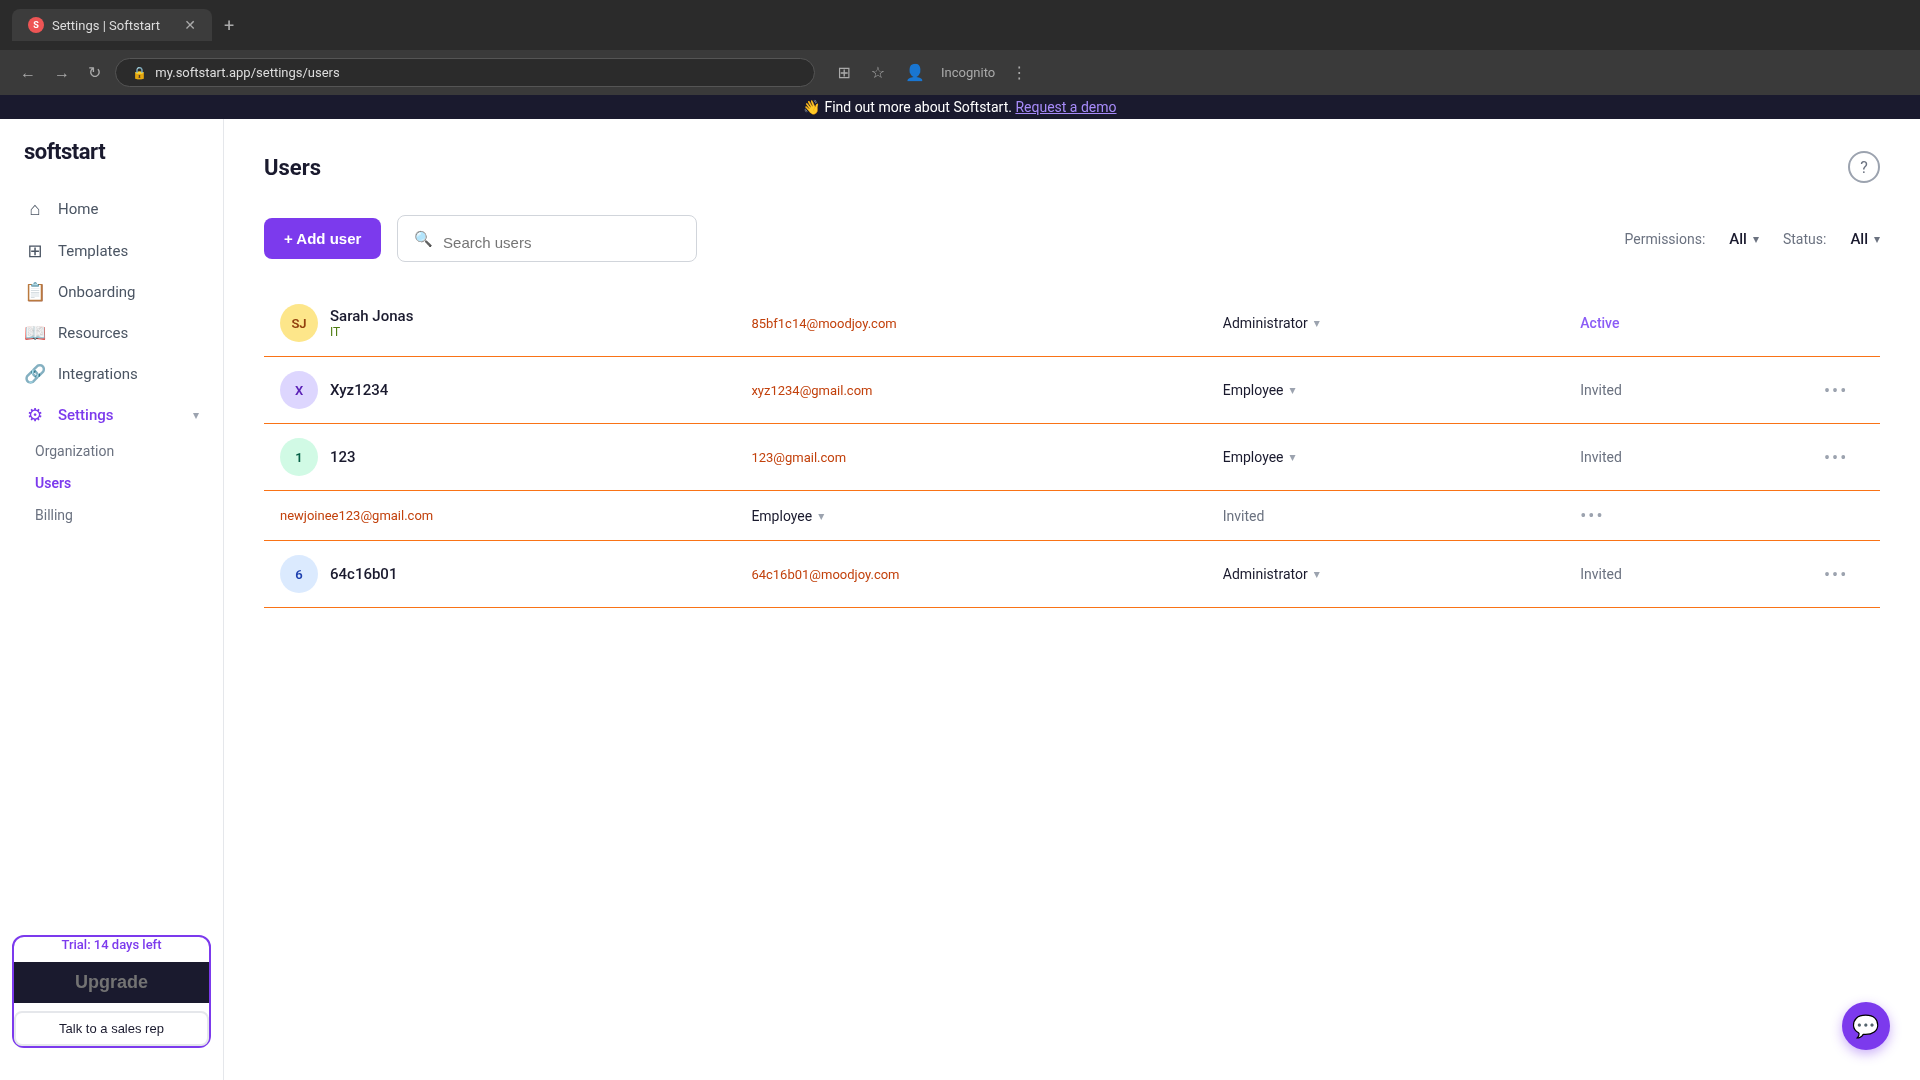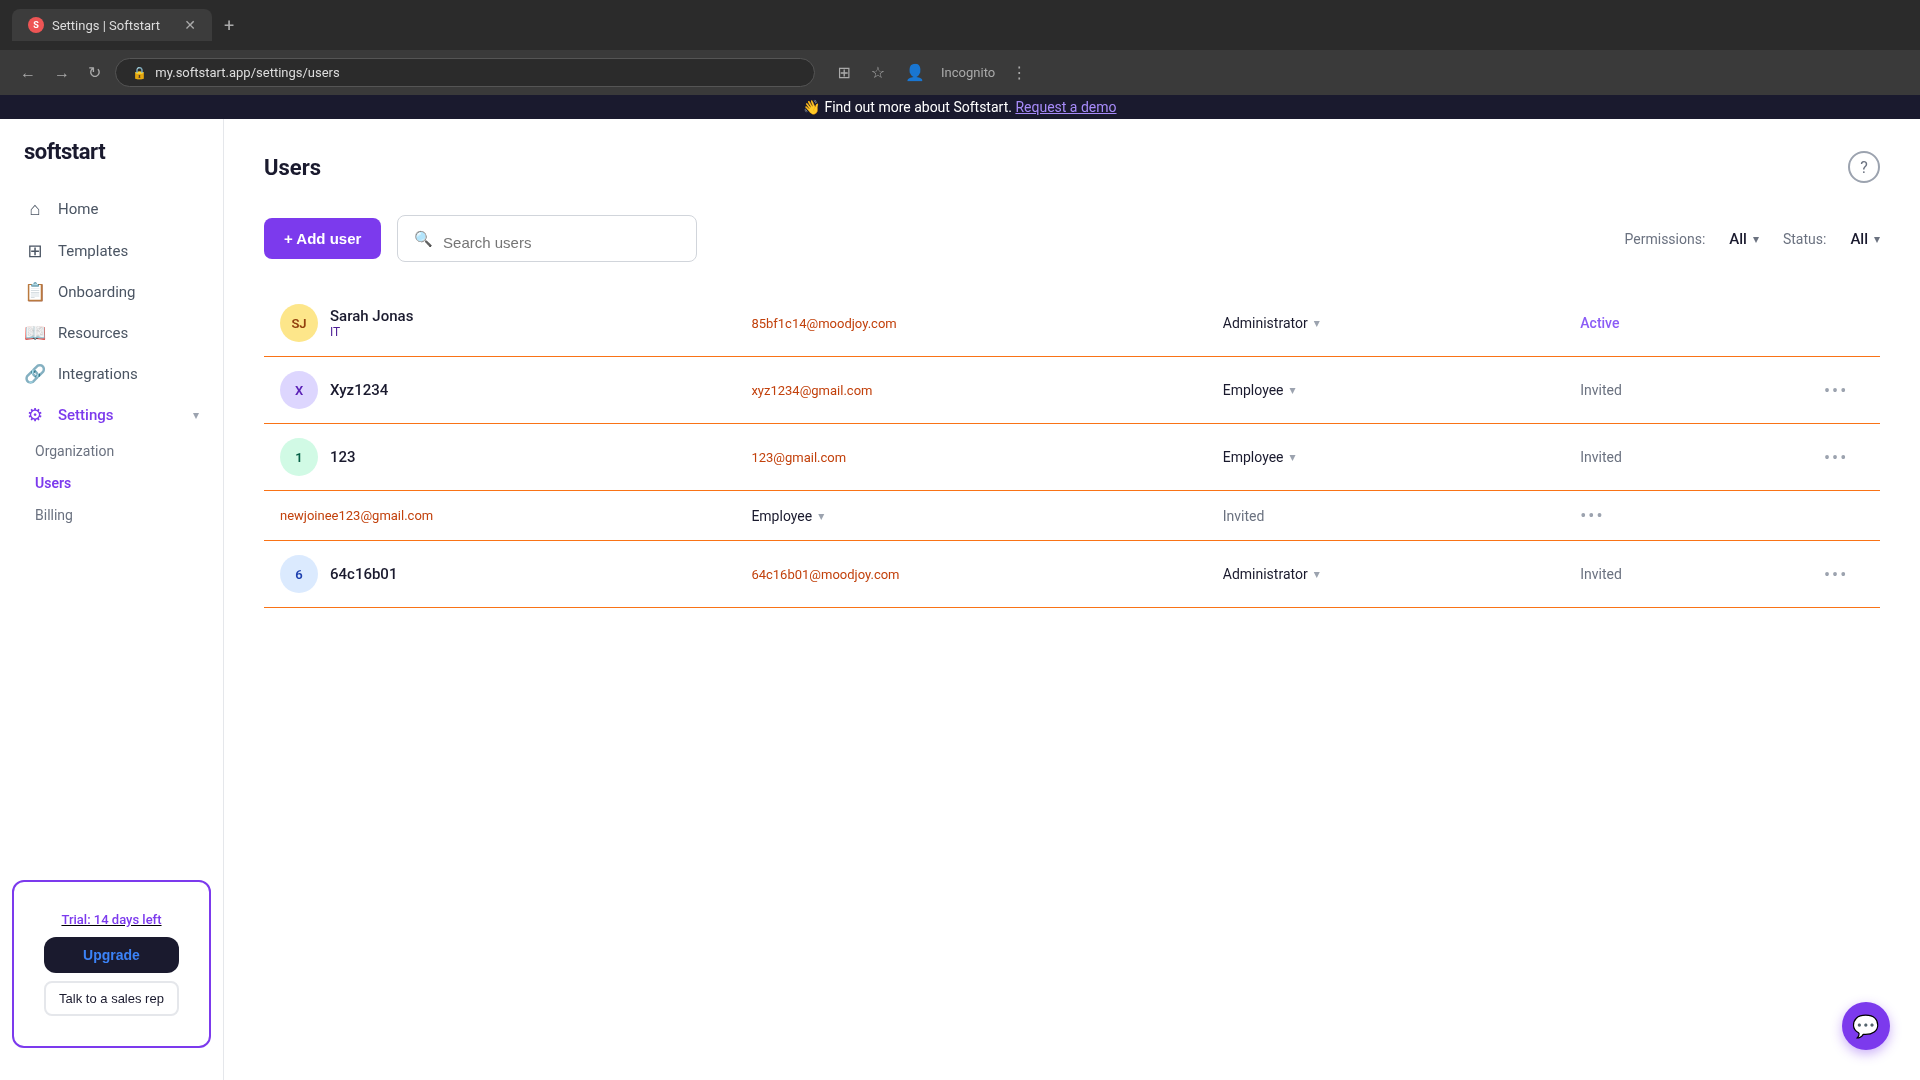--- a/index.html
+++ b/index.html
@@ -28,23 +28,23 @@
     
     .sidebar { width: 224px; background: #fff; border-right: 1px solid #e5e7eb; display: flex; flex-direction: column; flex-shrink: 0; padding: 20px 0; }
     .sidebar-logo { padding: 0 24px 24px; font-size: 22px; font-weight: 700; color: #1a1a2e; letter-spacing: -0.5px; }
     .sidebar-nav { flex: 1; }
     .sidebar-item { display: flex; align-items: center; gap: 12px; padding: 10px 24px; color: #4b5563; font-size: 15px; cursor: pointer; border-radius: 0; transition: background 0.15s; }
     .sidebar-item.active { color: #7c3aed; font-weight: 500; }
     .sidebar-item .icon { font-size: 18px; width: 22px; text-align: center; }
     .sidebar-submenu { padding-left: 35px; }
     .sidebar-submenu-item { padding: 8px 24px 8px 0; color: #6b7280; font-size: 14px; cursor: pointer; display: block; }
     .sidebar-submenu-item.active { color: #7c3aed; font-weight: 600; }
-    .sidebar-footer { padding: 30px; border: 2px solid #7c3aed; border-radius: 12px; margin: 12px; text-decoration: underline; }
+    .sidebar-footer { padding: 0; border: 2px solid #7c3aed; border-radius: 12px; margin: 12px; }
     .trial-text { color: #7c3aed; font-size: 13px; font-weight: 500; margin-bottom: 10px; text-align: center; }
-    .upgrade-btn { background: #1a1a2e; color: #3b82f6; border: none; border-radius: 12px; padding: 10px; width: 100%; font-size: 14px; font-weight: 600; cursor: pointer; margin-bottom: 8px; }
+    .upgrade-btn { background: #1a1a2e; color: #737373; border: none; border-radius: 0; padding: 10px; width: 100%; font-size: 18px; font-weight: 600; cursor: pointer; margin-bottom: 8px; }
     .sales-btn { background: #fff; color: #1a1a2e; border: 2px solid #e5e7eb; border-radius: 8px; padding: 8px; width: 100%; font-size: 13px; font-weight: 500; cursor: pointer; }
 
     
     .main-content { flex: 1; background: #fff; overflow-y: auto; padding: 32px 40px; }
     .page-header { display: flex; align-items: center; justify-content: space-between; margin-bottom: 32px; }
     .page-title { font-size: 22px; font-weight: 700; color: #1a1a2e; }
     .help-icon { width: 32px; height: 32px; border-radius: 50%; border: 2px solid #9ca3af; display: flex; align-items: center; justify-content: center; color: #6b7280; font-size: 16px; cursor: pointer; }
 
     
     .toolbar { display: flex; align-items: center; gap: 16px; margin-bottom: 28px; }
@@ -62,21 +62,21 @@
     .table-header-cell { font-size: 12px; font-weight: 600; color: #9ca3af; text-transform: uppercase; letter-spacing: 0.05em; }
     .table-row { display: grid; grid-template-columns: 2fr 2fr 1.5fr 1fr 40px; padding: 14px 16px; border-bottom: 1px solid #f97316; align-items: center; gap: 16px; cursor: pointer; }
     .user-info { display: flex; align-items: center; gap: 12px; }
     .avatar { width: 38px; height: 38px; border-radius: 50%; background: #e5e7eb; display: flex; align-items: center; justify-content: center; font-size: 13px; font-weight: 600; color: #6b7280; flex-shrink: 0; }
     .avatar.sj { background: #fde68a; color: #92400e; }
     .avatar.x { background: #ddd6fe; color: #5b21b6; }
     .avatar.one { background: #d1fae5; color: #065f46; }
     .avatar.dh { background: #fce7f3; color: #9d174d; }
     .avatar.six { background: #dbeafe; color: #1e40af; }
     .user-name { font-size: 15px; font-weight: 500; color: #1a1a2e; }
-    .user-dept { font-size: 12px; color: #4c1d95; }
+    .user-dept { font-size: 12px; color: #4d7c0f; }
     .email-cell { font-size: 13px; color: #c2410c; }
     .access-cell { display: flex; align-items: center; gap: 6px; font-size: 14px; color: #1a1a2e; }
     .access-chevron { color: #9ca3af; font-size: 12px; cursor: pointer; }
     .status-active { color: #8b5cf6; font-size: 14px; font-weight: 500; }
     .status-invited { color: #6b7280; font-size: 14px; }
     .more-btn { color: #9ca3af; font-size: 18px; cursor: pointer; letter-spacing: 2px; }
 
     
     .chat-btn { position: fixed; bottom: 30px; right: 30px; width: 48px; height: 48px; background: #7c3aed; border-radius: 50%; display: flex; align-items: center; justify-content: center; color: #fff; font-size: 22px; cursor: pointer; box-shadow: 0 4px 12px rgba(124,58,237,0.4); }
   </style>

